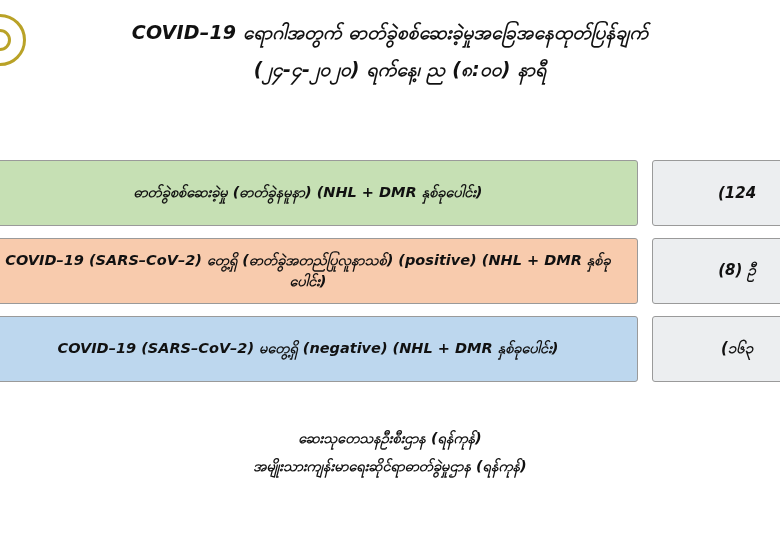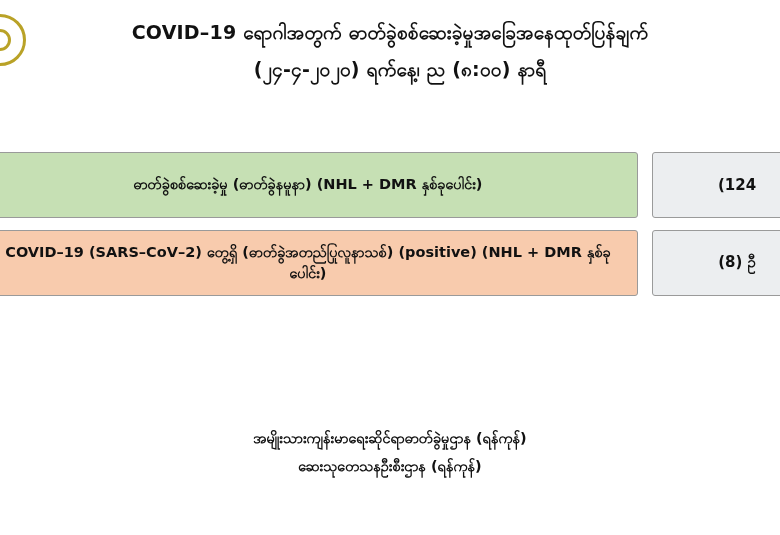--- a/index.html
+++ b/index.html
@@ -13,20 +13,21 @@
     font-family: "DejaVu Sans", sans-serif;
     overflow: hidden;
     position: relative;
   }
 
   .page {
     position: relative;
     width: 780px;
     height: 535px;
     box-sizing: border-box;
+    font-style: italic;
   }
 
   
   .logo-fragment {
     position: absolute;
     left: -26px;
     top: 14px;
     width: 52px;
     height: 52px;
     border-radius: 50%;
@@ -57,21 +58,21 @@
     line-height: 1.55;
   }
   .title-line.second {
     margin-top: 8px;
     padding-left: 20px;
   }
 
   .rows {
     position: absolute;
     left: 0;
-    top: 152px;
+    top: 160px;
     width: 780px;
   }
 
   .row {
     position: relative;
     height: 66px;
     margin-bottom: 12px;
   }
 
   .label-box {
@@ -160,21 +161,29 @@
 
     <div class="row row-orange">
       <div class="label-box">
         <span class="label-text">COVID–19 (SARS–CoV–2) တွေ့ရှိ (ဓာတ်ခွဲအတည်ပြုလူနာသစ်) (positive) (NHL + DMR နှစ်ခုပေါင်း)</span>
       </div>
       <div class="value-box">
         <span class="value-text">(8) ဦ</span>
       </div>
     </div>
 
+    <div class="row row-blue">
+      <div class="label-box">
+        <span class="label-text">COVID–19 (SARS–CoV–2) မတွေ့ရှိ (negative) (NHL + DMR နှစ်ခုပေါင်း)</span>
+      </div>
+      <div class="value-box">
+        <span class="value-text">(၁၆၃</span>
+      </div>
+    </div>
 
   </div>
 
   <div class="footer">
+    <div class="footer-line">ဆေးသုတေသနဦးစီးဌာန (ရန်ကုန်)</div>
     <div class="footer-line">အမျိုးသားကျန်းမာရေးဆိုင်ရာဓာတ်ခွဲမှုဌာန (ရန်ကုန်)</div>
-    <div class="footer-line">ဆေးသုတေသနဦးစီးဌာန (ရန်ကုန်)</div>
   </div>
 
 </div>
 
 </body></html>

